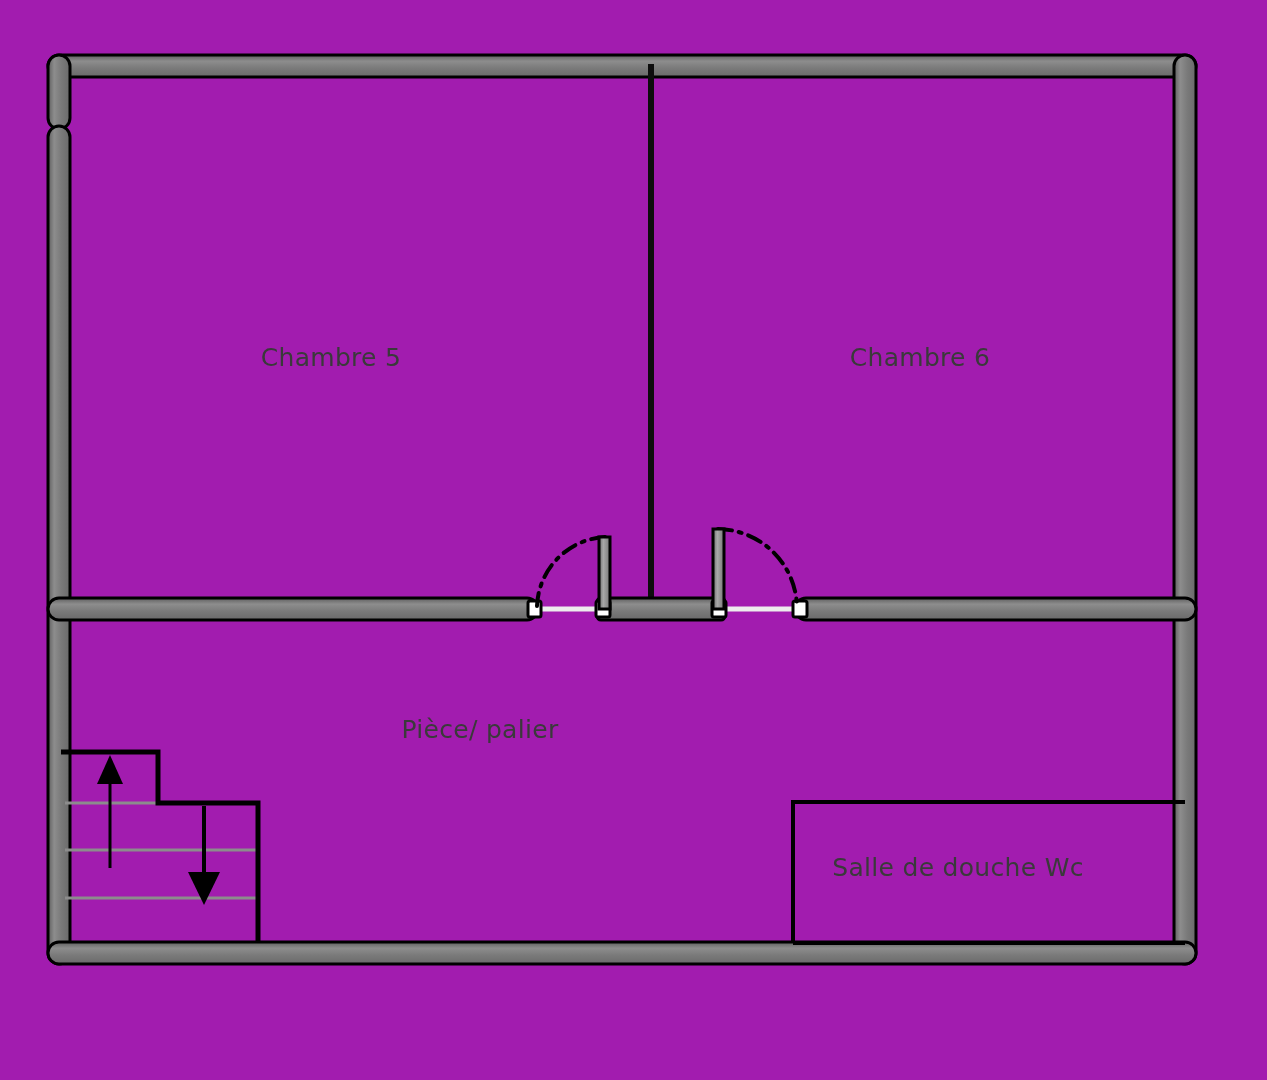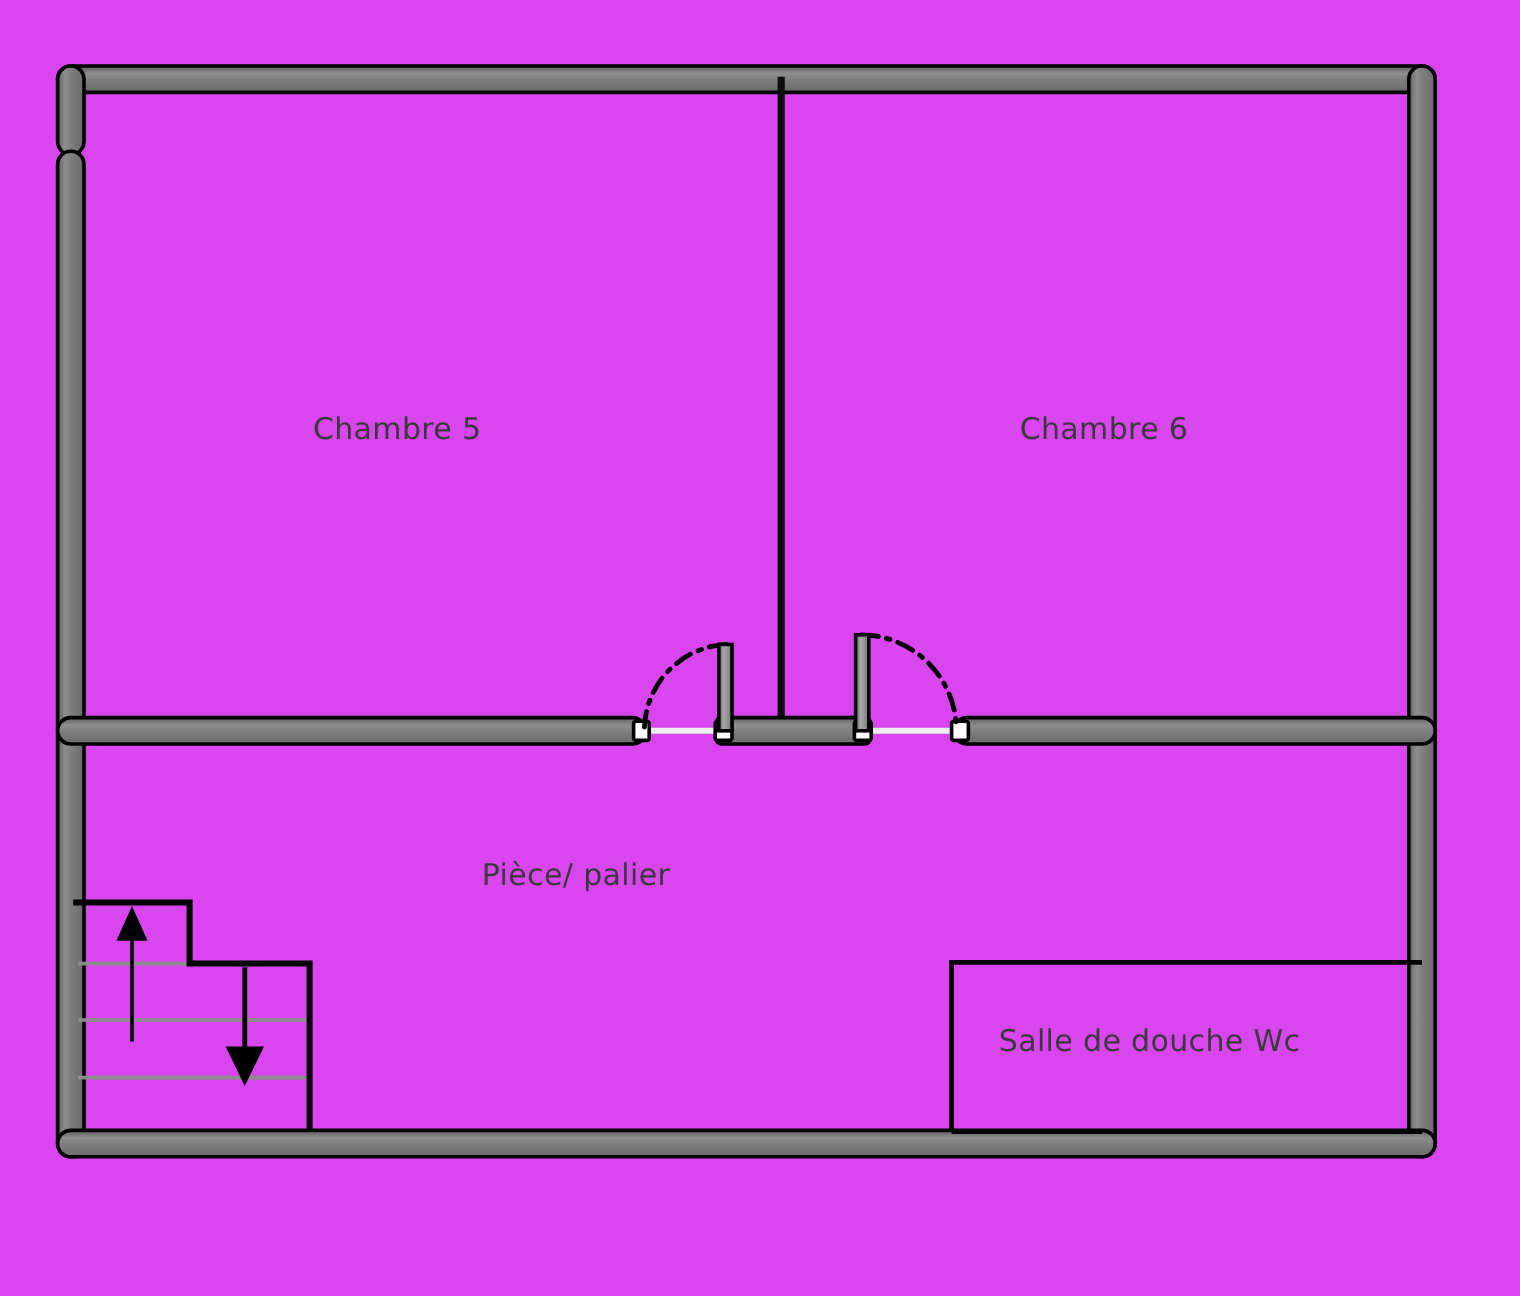--- a/index.html
+++ b/index.html
@@ -11,21 +11,21 @@
   body {
     width: 1267px;
     height: 1080px;
     font-family: "DejaVu Sans", sans-serif;
     overflow: hidden;
   }
   #floorplan-root {
     position: relative;
     width: 1267px;
     height: 1080px;
-    background: #d946ef;
+    background: #a21caf;
   }
   svg#plan-svg {
     display: block;
     width: 1267px;
     height: 1080px;
   }
   .room-label {
     font-family: "DejaVu Sans", sans-serif;
     font-size: 25px;
     fill: #3a3a3a;

